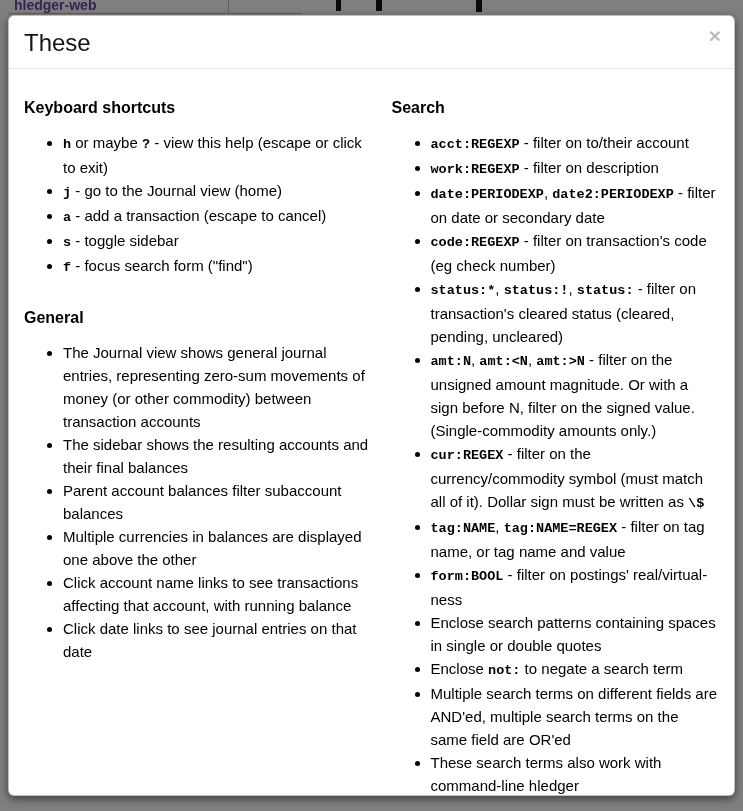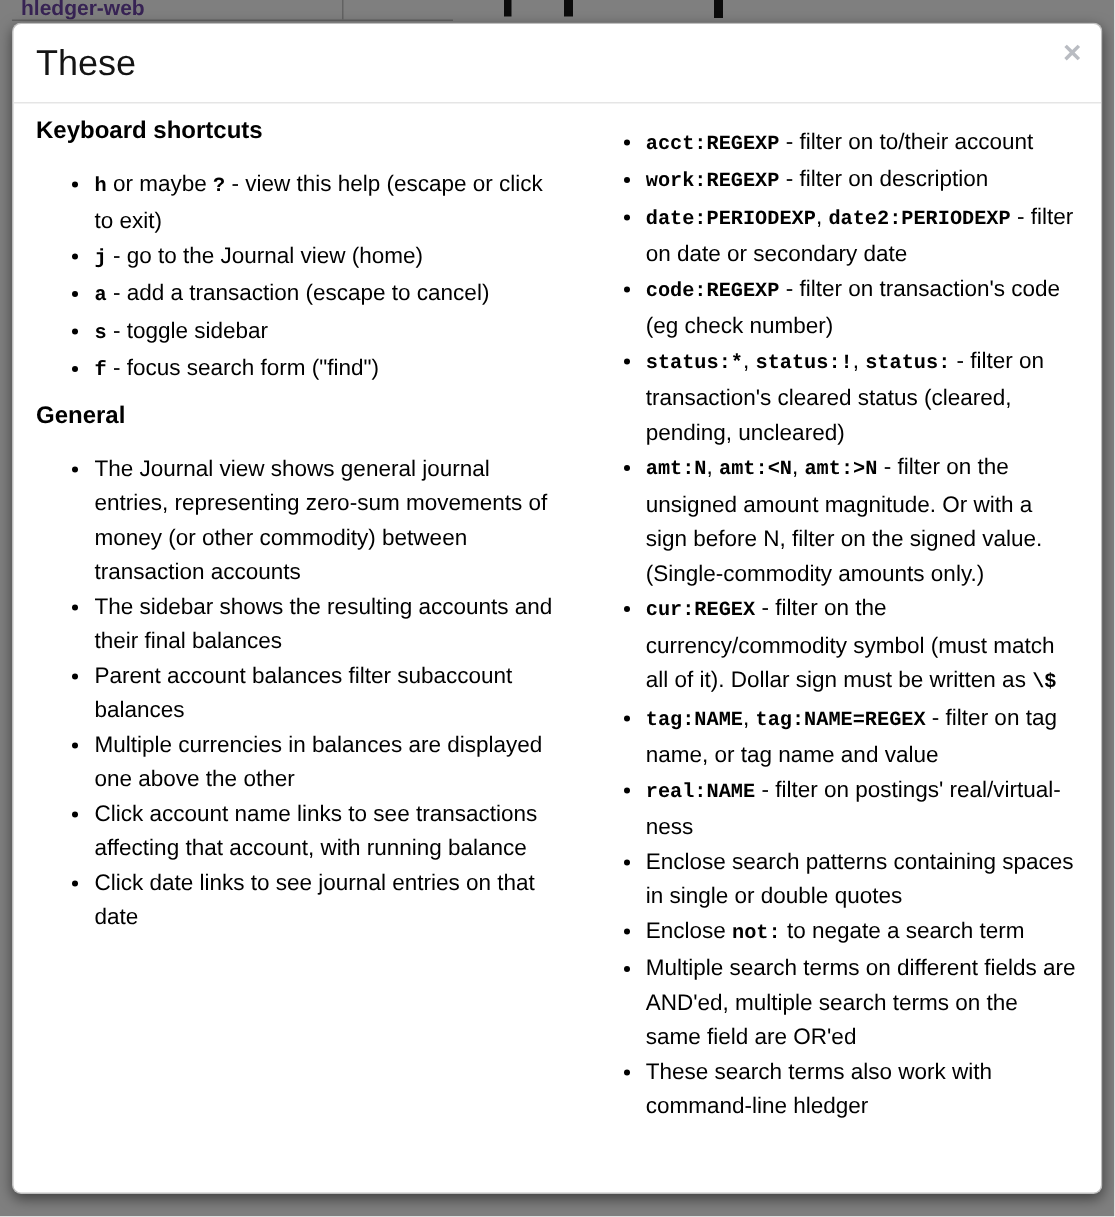--- a/index.html
+++ b/index.html
@@ -28,21 +28,21 @@
   .modal-header{position:relative;padding:12px 15px 10px;border-bottom:1px solid #e5e5e5;}
   .modal-title{font-size:24px;font-weight:500;color:#141414;line-height:30px;}
   .close-btn{
     position:absolute;top:9px;right:13px;background:none;border:none;padding:0;
     font-family:"Liberation Sans",sans-serif;font-size:21px;font-weight:bold;
     color:#b9bcc2;cursor:pointer;line-height:1;
   }
   .modal-body{display:flex;padding:0 15px 15px;}
   .col{width:50%;box-sizing:border-box;}
   .col-right{padding-left:20px;}
-  .section-heading{font-size:16px;font-weight:bold;color:#000;margin:10px 0 0;}
+  .section-heading{font-size:16px;font-weight:bold;color:#000;margin:30px 0 0;}
   ul.help-list{margin:14px 0 10px;padding-left:39px;}
   ul.help-list li{font-size:15px;line-height:23px;color:#000;}
   ul.help-list code{
     font-family:"Liberation Mono","DejaVu Sans Mono",monospace;
     font-weight:bold;font-size:13.5px;color:#000;
   }
 </style>
 </head>
 <body>
 
@@ -78,30 +78,31 @@
       <ul class="help-list">
           <li><span>The Journal view shows general journal entries, representing zero-sum movements of money (or other commodity) between transaction accounts</span></li>
           <li><span>The sidebar shows the resulting accounts and their final balances</span></li>
           <li><span>Parent account balances filter subaccount balances</span></li>
           <li><span>Multiple currencies in balances are displayed one above the other</span></li>
           <li><span>Click account name links to see transactions affecting that account, with running balance</span></li>
           <li><span>Click date links to see journal entries on that date</span></li>
         </ul>
     </div>
     <div class="col col-right">
+      <h4 class="section-heading">Search</h4>
       <ul class="help-list">
           <li><code>acct:REGEXP</code><span> - filter on to/their account</span></li>
           <li><code>work:REGEXP</code><span> - filter on description</span></li>
           <li><code>date:PERIODEXP</code><span>, </span><code>date2:PERIODEXP</code><span> - filter on date or secondary date</span></li>
           <li><code>code:REGEXP</code><span> - filter on transaction's code (eg check number)</span></li>
           <li><code>status:*</code><span>, </span><code>status:!</code><span>, </span><code>status:</code><span> - filter on transaction's cleared status (cleared, pending, uncleared)</span></li>
           <li><code>amt:N</code><span>, </span><code>amt:&lt;N</code><span>, </span><code>amt:&gt;N</code><span> - filter on the unsigned amount magnitude. Or with a sign before N, filter on the signed value. (Single-commodity amounts only.)</span></li>
           <li><code>cur:REGEX</code><span> - filter on the currency/commodity symbol (must match all of it). Dollar sign must be written as </span><code>\$</code></li>
           <li><code>tag:NAME</code><span>, </span><code>tag:NAME=REGEX</code><span> - filter on tag name, or tag name and value</span></li>
-          <li><code>real:NAME</code><span> - filter on postings' real/virtual-ness</span></li>
+          <li><code>form:BOOL</code><span> - filter on postings' real/virtual-ness</span></li>
           <li><span>Enclose search patterns containing spaces in single or double quotes</span></li>
           <li><span>Enclose </span><code>not:</code><span> to negate a search term</span></li>
           <li><span>Multiple search terms on different fields are AND'ed, multiple search terms on the same field are OR'ed</span></li>
           <li><span>These search terms also work with command-line hledger</span></li>
         </ul>
     </div>
   </div>
 </div>
 
 </body></html>

